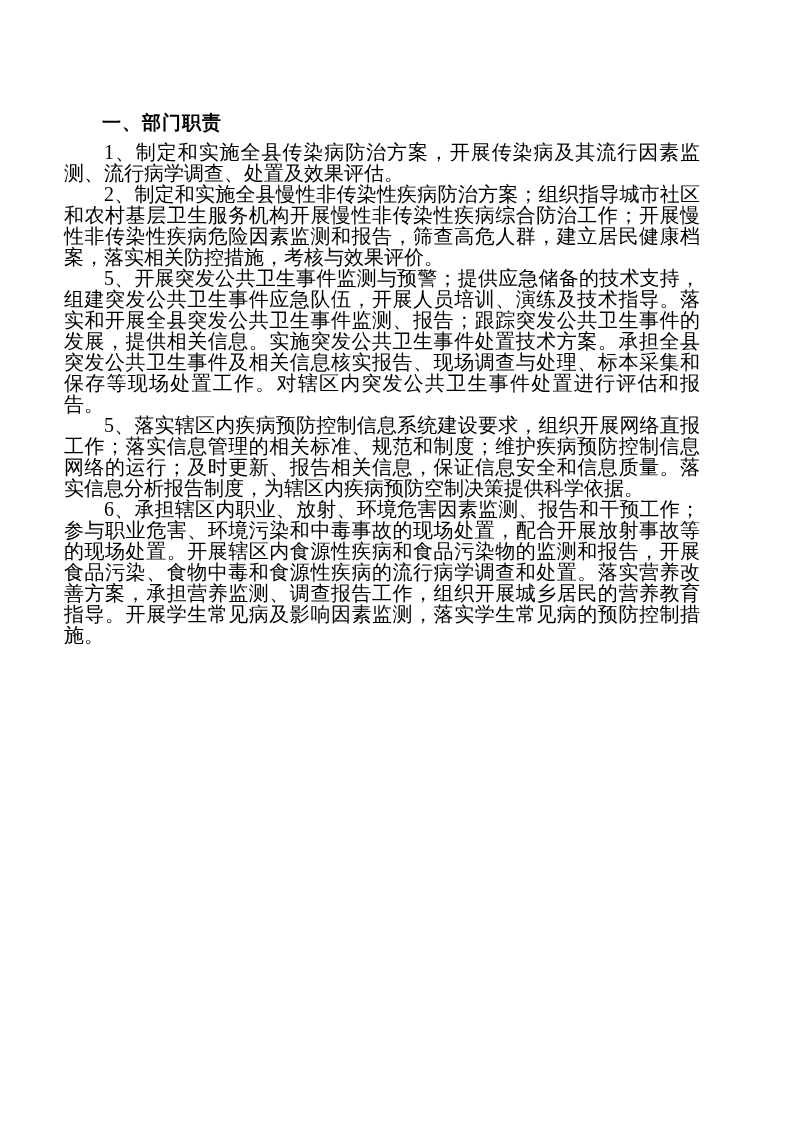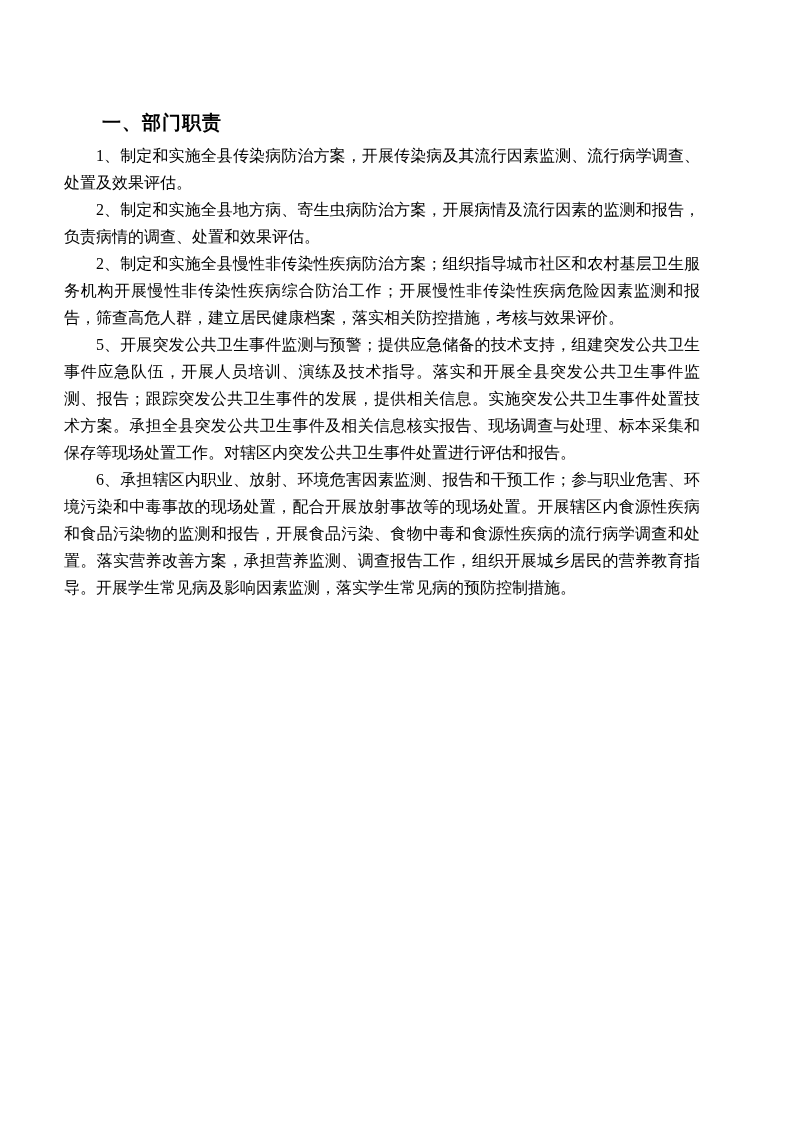--- a/index.html
+++ b/index.html
@@ -21,37 +21,37 @@
   }
   .doc-heading {
     font-size: 19px;
     font-weight: bold;
     line-height: 34px;
     margin: 0 0 2px 0;
     text-indent: 2em;
     letter-spacing: 1px;
   }
   .doc-paragraph {
-    font-size: 16px;
-    line-height: 27px;
+    font-size: 20px;
+    line-height: 21px;
     margin: 0;
     text-align: justify;
     text-indent: 2em;
     word-break: break-all;
   }
 </style>
 </head>
 <body>
 
 <div class="page">
   <h2 class="doc-heading">一、部门职责</h2>
 
   <p class="doc-paragraph">1、制定和实施全县传染病防治方案，开展传染病及其流行因素监测、流行病学调查、处置及效果评估。</p>
 
-  <p class="doc-paragraph">2、制定和实施全县地方病、寄生虫病防治方案，开展病情及流行因素的监测和报告，负责病情的调查、处置和效果评估。</p>
 
   <p class="doc-paragraph">2、制定和实施全县慢性非传染性疾病防治方案；组织指导城市社区和农村基层卫生服务机构开展慢性非传染性疾病综合防治工作；开展慢性非传染性疾病危险因素监测和报告，筛查高危人群，建立居民健康档案，落实相关防控措施，考核与效果评价。</p>
 
   <p class="doc-paragraph">5、开展突发公共卫生事件监测与预警；提供应急储备的技术支持，组建突发公共卫生事件应急队伍，开展人员培训、演练及技术指导。落实和开展全县突发公共卫生事件监测、报告；跟踪突发公共卫生事件的发展，提供相关信息。实施突发公共卫生事件处置技术方案。承担全县突发公共卫生事件及相关信息核实报告、现场调查与处理、标本采集和保存等现场处置工作。对辖区内突发公共卫生事件处置进行评估和报告。</p>
 
+  <p class="doc-paragraph">5、落实辖区内疾病预防控制信息系统建设要求，组织开展网络直报工作；落实信息管理的相关标准、规范和制度；维护疾病预防控制信息网络的运行；及时更新、报告相关信息，保证信息安全和信息质量。落实信息分析报告制度，为辖区内疾病预防空制决策提供科学依据。</p>
 
   <p class="doc-paragraph">6、承担辖区内职业、放射、环境危害因素监测、报告和干预工作；参与职业危害、环境污染和中毒事故的现场处置，配合开展放射事故等的现场处置。开展辖区内食源性疾病和食品污染物的监测和报告，开展食品污染、食物中毒和食源性疾病的流行病学调查和处置。落实营养改善方案，承担营养监测、调查报告工作，组织开展城乡居民的营养教育指导。开展学生常见病及影响因素监测，落实学生常见病的预防控制措施。</p>
 </div>
 
 </body></html>

